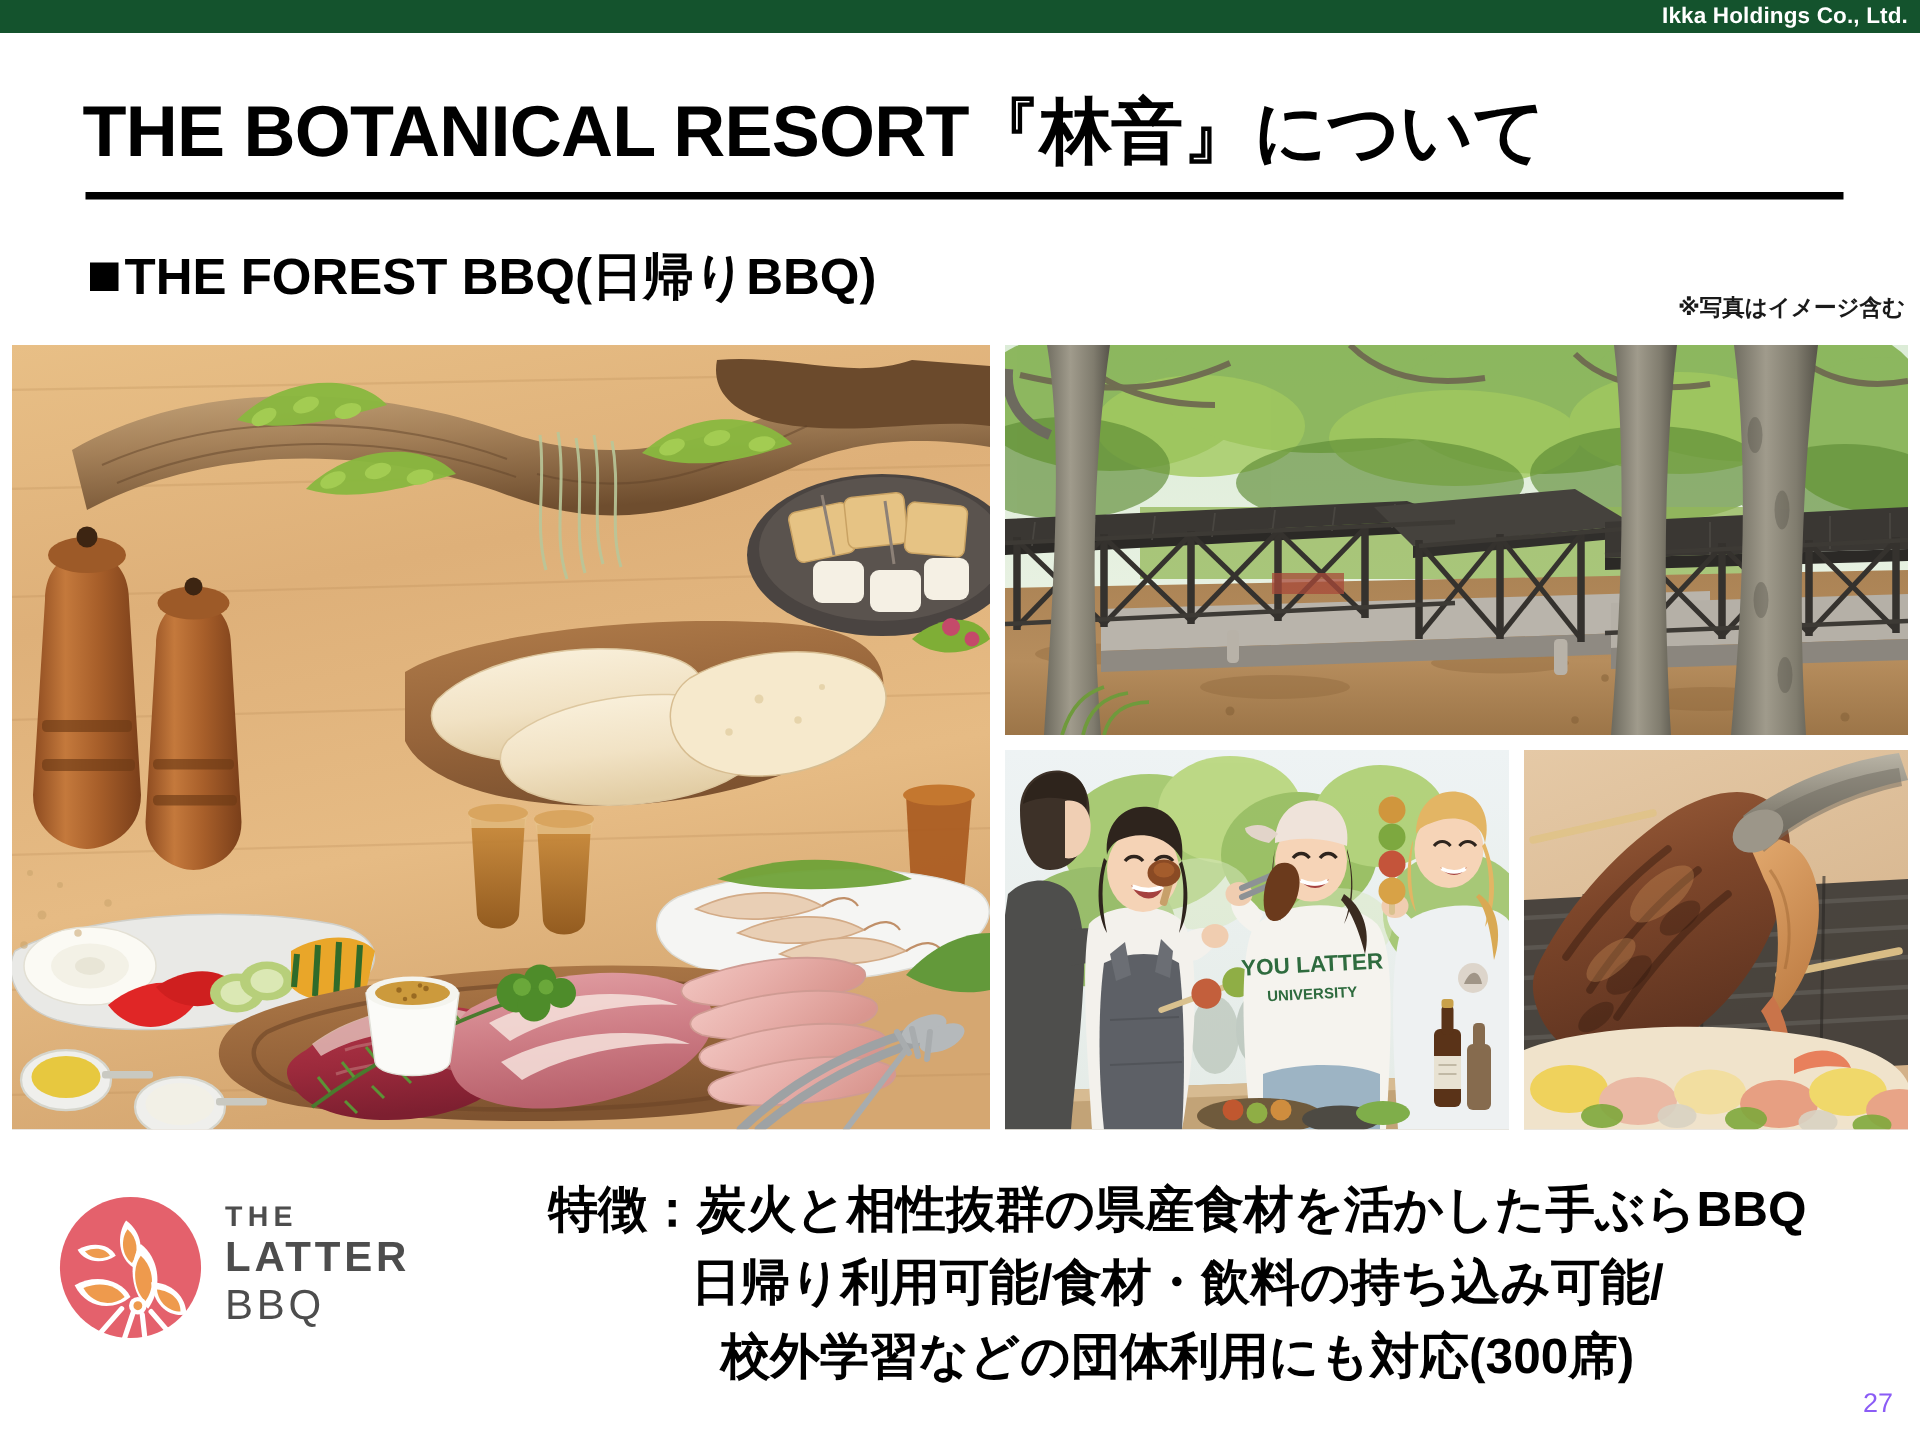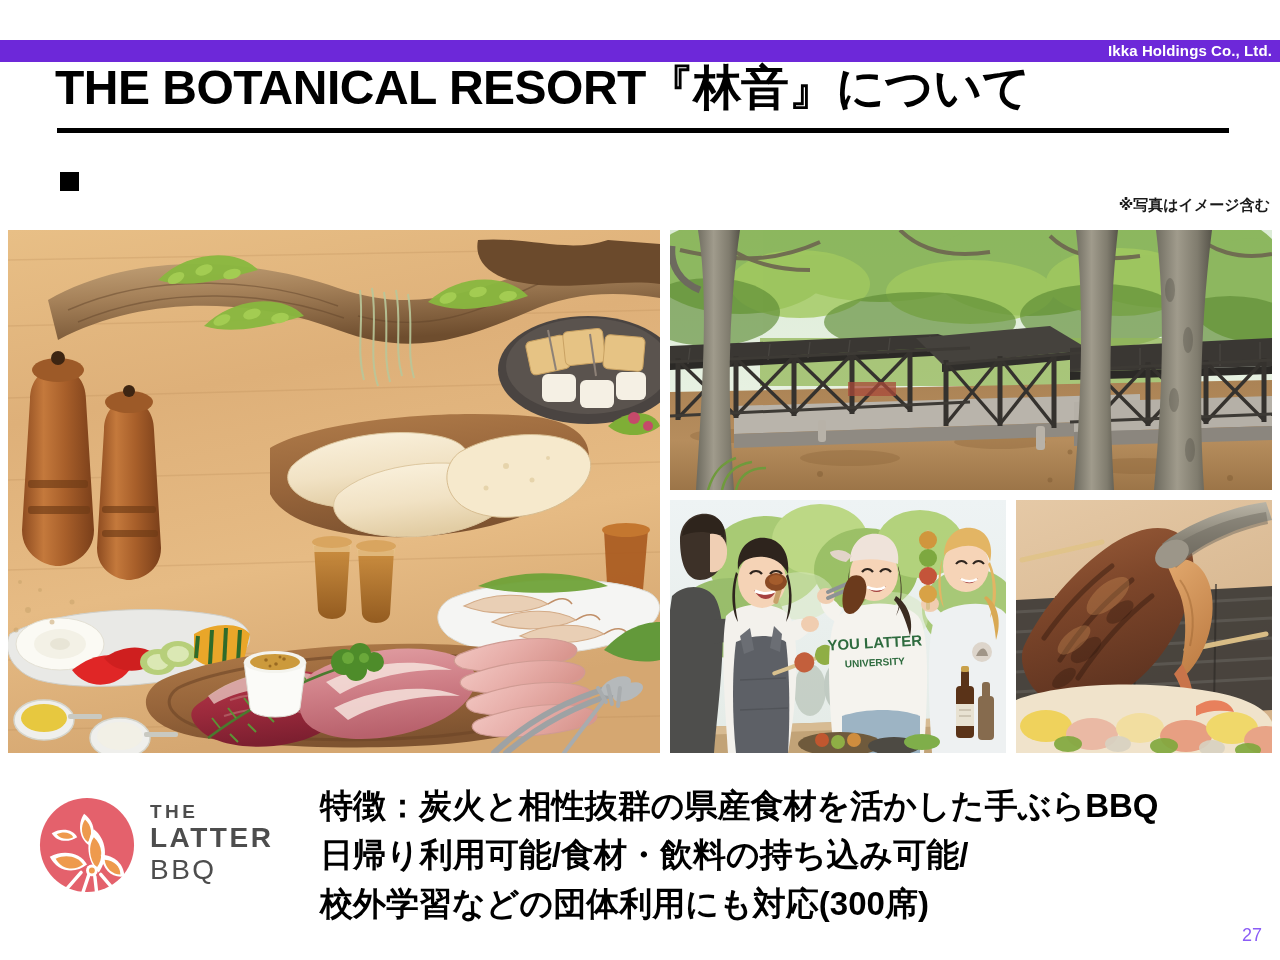--- a/index.html
+++ b/index.html
@@ -15,22 +15,21 @@
     font-family: "Liberation Sans", "DejaVu Sans", sans-serif;
     position: relative;
   }
 
   
   .topbar {
     position: absolute;
     left: 0; top: 0;
     width: 1280px;
     height: 22px;
-    background: #6d28d9;
-    margin-top: 40px;
+    background: #14532d;
   }
   .topbar-label {
     position: absolute;
     right: 8px;
     top: 2px;
     color: #ffffff;
     font-size: 15px;
     font-weight: bold;
     letter-spacing: 0.1px;
     white-space: nowrap;
@@ -141,21 +140,21 @@
     letter-spacing: 2.5px;
     line-height: 1.15;
   }
 
   
   .caption {
     position: absolute;
     left: 320px;
     top: 782px;
     width: 930px;
-    text-align: left;
+    text-align: center;
     font-size: 33px;
     font-weight: bold;
     color: #000000;
     line-height: 1.48;
   }
   .caption div { white-space: nowrap; }
 
   
   .page-number {
     position: absolute;
@@ -169,21 +168,21 @@
 <body>
 
 <div class="topbar">
   <div class="topbar-label">Ikka Holdings Co., Ltd.</div>
 </div>
 
 <div class="slide-title">THE BOTANICAL RESORT『林音』について</div>
 <div class="title-rule"></div>
 
 <div class="subheading">
-  <span class="bullet-square"></span>
+  <span class="bullet-square"></span><span>THE FOREST BBQ(日帰りBBQ)</span>
 </div>
 <div class="photo-note">※写真はイメージ含む</div>
 
 <div class="photo-grid">
 
   <div class="photo ph-food">
     <svg viewBox="0 0 652 523" preserveAspectRatio="none" aria-hidden="true">
       <defs>
         <linearGradient id="woodTable" x1="0" y1="0" x2="0.25" y2="1">
           <stop offset="0%" stop-color="#e8bf86"></stop>

